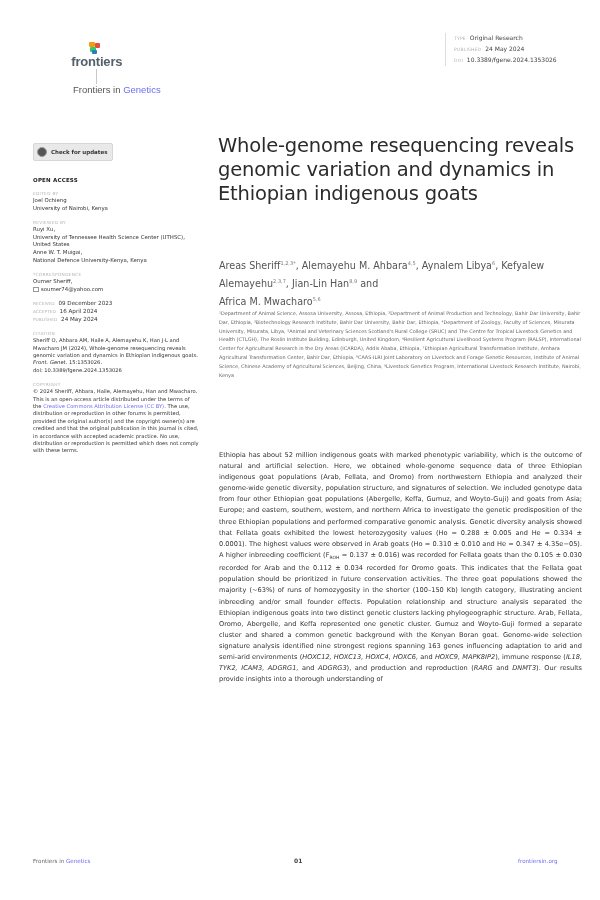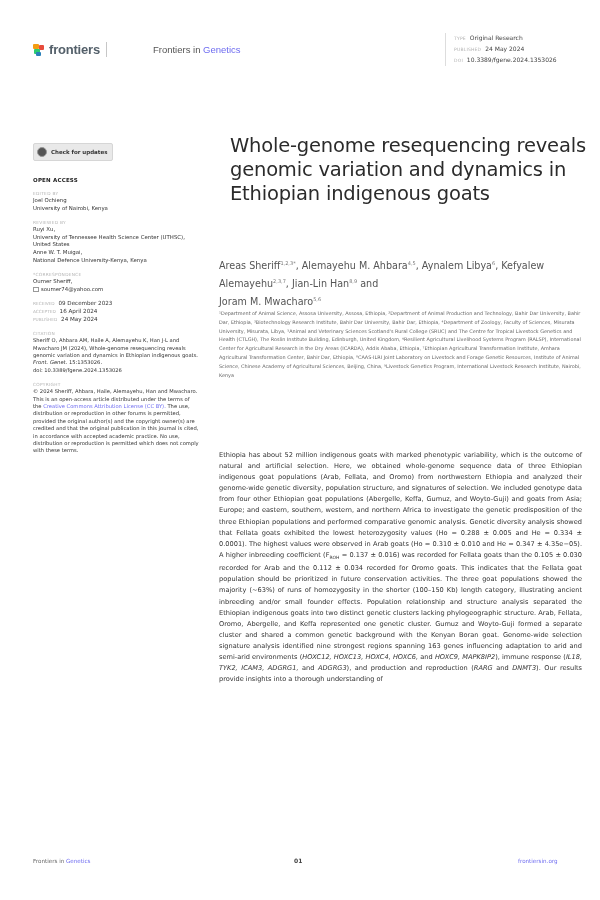--- a/index.html
+++ b/index.html
@@ -1,20 +1,20 @@
 <!DOCTYPE html>
 <html><head>
 <meta charset="utf-8">
 <style>
   html, body { margin: 0; padding: 0; }
   body {
     width: 600px; height: 900px; background: #ffffff; position: relative; overflow: hidden;
     font-family: "DejaVu Sans", sans-serif; color: #333;
   }
-  .abs { position: absolute; }
+  .abs { position: absolute; flex-direction: column; }
 
   
   .logo { left: 33px; top: 42px; display: flex; align-items: center; }
   .logo-mark { width: 12px; height: 12px; position: relative; margin-right: 4px; }
   .logo-mark span { position: absolute; width: 6px; height: 5px; border-radius: 1px; }
   .logo-word { font-family: "Liberation Sans", sans-serif; font-weight: bold; font-size: 13px; color: #54606a; letter-spacing: -0.2px; }
   .logo-sep { width: 1px; height: 15px; background: #c7c7c7; margin: 0 6px; }
   .journal { font-family: "Liberation Sans", sans-serif; font-size: 9.5px; color: #555; padding-left: 40px; }
   .journal .accent { color: #6e6cf0; }
 
@@ -30,21 +30,21 @@
   .oa { font-size: 5.5px; font-weight: bold; color: #222; margin-top: 16px; letter-spacing: 0.2px; }
   .sb-label { font-size: 4.3px; color: #b5b5b5; text-transform: uppercase; margin-top: 7px; letter-spacing: 0.3px; line-height: 7px; }
   .sb-text { font-size: 5.4px; color: #333; line-height: 7.6px; }
   .sb-text.small { font-size: 5.2px; line-height: 7.4px; }
   .date-row { font-size: 5.6px; line-height: 7.6px; color: #333; }
   .date-row .k { font-size: 4.3px; color: #b5b5b5; text-transform: uppercase; margin-right: 2px; }
   .link { color: #6e6cf0; }
   .mail-icon { display: inline-block; width: 4px; height: 3px; border: 0.6px solid #999; margin-right: 2px; vertical-align: middle; }
 
   
-  .title { left: 230px; top: 134px; width: 370px; font-size: 19.5px; line-height: 24px; color: #2b2b2b; font-family: "DejaVu Sans", sans-serif; letter-spacing: -0.2px; }
+  .title { left: 218px; top: 134px; width: 370px; font-size: 19.5px; line-height: 24px; color: #2b2b2b; font-family: "DejaVu Sans", sans-serif; letter-spacing: -0.2px; }
   .authors { left: 219px; top: 256px; width: 368px; font-size: 9.6px; line-height: 15.5px; color: #555; }
   .authors sup { font-size: 5px; color: #777; }
   .affil { left: 219px; top: 309px; width: 370px; font-size: 4.9px; line-height: 8.8px; color: #666; text-align: left; }
   .abstract { left: 219px; top: 450px; width: 363px; font-size: 6.6px; line-height: 11.1px; color: #333; text-align: justify; }
   .abstract i { font-style: italic; }
 
   
   .footer-left { left: 33px; top: 858px; font-size: 5.6px; color: #666; }
   .footer-center { left: 294px; top: 857px; font-size: 6px; color: #444; font-weight: bold; }
   .footer-right { left: 518px; top: 858px; font-size: 5.6px; color: #6e6cf0; }
@@ -134,21 +134,21 @@
 </div>
 
 <div class="abs title">Whole-genome resequencing reveals genomic variation and dynamics in Ethiopian indigenous goats</div>
 
 <div class="abs authors">
   <span><span>Areas Sheriff</span><sup>1,2,3*</sup></span><span>, </span>
   <span><span>Alemayehu M. Ahbara</span><sup>4,5</sup></span><span>, </span>
   <span><span>Aynalem Libya</span><sup>6</sup></span><span>, </span>
   <span><span>Kefyalew Alemayehu</span><sup>2,3,7</sup></span><span>, </span>
   <span><span>Jian-Lin Han</span><sup>8,9</sup></span><span> and </span><br>
-  <span><span>Joram M. Mwacharo</span><sup>5,6</sup></span>
+  <span><span>Africa M. Mwacharo</span><sup>5,6</sup></span>
 </div>
 
 <div class="abs affil">¹Department of Animal Science, Assosa University, Assosa, Ethiopia, ²Department of Animal Production and Technology, Bahir Dar University, Bahir Dar, Ethiopia, ³Biotechnology Research Institute, Bahir Dar University, Bahir Dar, Ethiopia, ⁴Department of Zoology, Faculty of Sciences, Misurata University, Misurata, Libya, ⁵Animal and Veterinary Sciences Scotland's Rural College (SRUC) and The Centre for Tropical Livestock Genetics and Health (CTLGH), The Roslin Institute Building, Edinburgh, United Kingdom, ⁶Resilient Agricultural Livelihood Systems Program (RALSP), International Center for Agricultural Research in the Dry Areas (ICARDA), Addis Ababa, Ethiopia, ⁷Ethiopian Agricultural Transformation Institute, Amhara Agricultural Transformation Center, Bahir Dar, Ethiopia, ⁸CAAS-ILRI Joint Laboratory on Livestock and Forage Genetic Resources, Institute of Animal Science, Chinese Academy of Agricultural Sciences, Beijing, China, ⁹Livestock Genetics Program, International Livestock Research Institute, Nairobi, Kenya</div>
 
 <div class="abs abstract">
   <span>Ethiopia has about 52 million indigenous goats with marked phenotypic variability, which is the outcome of natural and artificial selection. Here, we obtained whole-genome sequence data of three Ethiopian indigenous goat populations (Arab, Fellata, and Oromo) from northwestern Ethiopia and analyzed their genome-wide genetic diversity, population structure, and signatures of selection. We included genotype data from four other Ethiopian goat populations (Abergelle, Keffa, Gumuz, and Woyto-Guji) and goats from Asia; Europe; and eastern, southern, western, and northern Africa to investigate the genetic predisposition of the three Ethiopian populations and performed comparative genomic analysis. Genetic diversity analysis showed that Fellata goats exhibited the lowest heterozygosity values (Ho = 0.288 ± 0.005 and He = 0.334 ± 0.0001). The highest values were observed in Arab goats (Ho = 0.310 ± 0.010 and He = 0.347 ± 4.35e−05). A higher inbreeding coefficient (F</span><sub style="font-size:4.5px;">ROH</sub><span> = 0.137 ± 0.016) was recorded for Fellata goats than the 0.105 ± 0.030 recorded for Arab and the 0.112 ± 0.034 recorded for Oromo goats. This indicates that the Fellata goat population should be prioritized in future conservation activities. The three goat populations showed the majority (~63%) of runs of homozygosity in the shorter (100–150 Kb) length category, illustrating ancient inbreeding and/or small founder effects. Population relationship and structure analysis separated the Ethiopian indigenous goats into two distinct genetic clusters lacking phylogeographic structure. Arab, Fellata, Oromo, Abergelle, and Keffa represented one genetic cluster. Gumuz and Woyto-Guji formed a separate cluster and shared a common genetic background with the Kenyan Boran goat. Genome-wide selection signature analysis identified nine strongest regions spanning 163 genes influencing adaptation to arid and semi-arid environments (</span><i>HOXC12, HOXC13, HOXC4, HOXC6,</i><span> and </span><i>HOXC9, MAPK8IP2</i><span>), immune response (</span><i>IL18, TYK2, ICAM3, ADGRG1,</i><span> and </span><i>ADGRG3</i><span>), and production and reproduction (</span><i>RARG</i><span> and </span><i>DNMT3</i><span>). Our results provide insights into a thorough understanding of</span>
 </div>
 
 <div class="abs footer-left">
   <span>Frontiers in</span>

